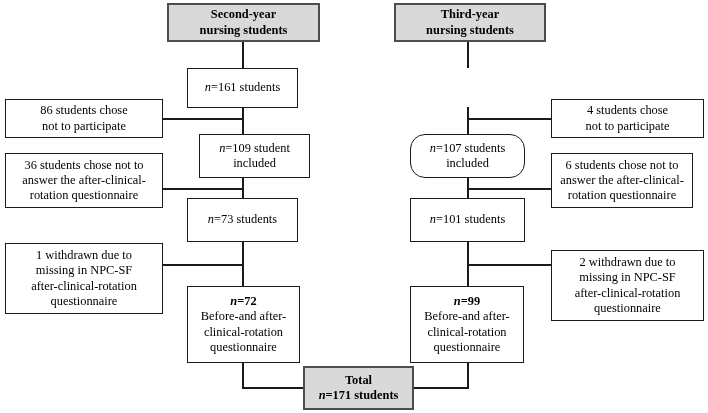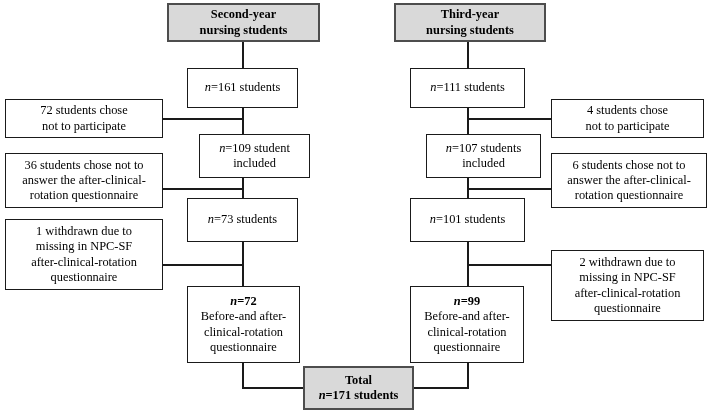--- a/index.html
+++ b/index.html
@@ -108,25 +108,22 @@
 
   <div class="box" style="left:187px; top:286px; width:113px; height:77px;">
     <span class="txtwrap">
       <span class="nline"><span class="ital">n</span><span>=72</span></span><br>
       <span>Before-and after-</span><br>
       <span>clinical-rotation</span><br>
       <span>questionnaire</span>
     </span>
   </div>
 
-  <div class="box" style="left:410px; top:68px; width:115px; height:40px;">
-    <span class="txtwrap"><span class="ital">n</span><span>=111 students</span></span>
-  </div>
 
-  <div class="box" style="left:426px; top:134px; width:115px; height:44px;">
+  <div class="box" style="left:410px; top:134px; width:115px; height:44px;border-radius:15px;">
     <span class="txtwrap">
       <span class="ital">n</span><span>=107 students</span><br>
       <span>included</span>
     </span>
   </div>
 
   <div class="box" style="left:410px; top:198px; width:115px; height:44px;">
     <span class="txtwrap"><span class="ital">n</span><span>=101 students</span></span>
   </div>
 
@@ -134,50 +131,50 @@
     <span class="txtwrap">
       <span class="nline"><span class="ital">n</span><span>=99</span></span><br>
       <span>Before-and after-</span><br>
       <span>clinical-rotation</span><br>
       <span>questionnaire</span>
     </span>
   </div>
 
   <div class="box" style="left:5px; top:99px; width:158px; height:39px;">
     <span class="txtwrap">
-      <span>72 students chose</span><br>
+      <span>86 students chose</span><br>
       <span>not to participate</span>
     </span>
   </div>
 
   <div class="box" style="left:5px; top:153px; width:158px; height:55px;">
     <span class="txtwrap">
       <span>36 students chose not to</span><br>
       <span>answer the after-clinical-</span><br>
       <span>rotation questionnaire</span>
     </span>
   </div>
 
-  <div class="box" style="left:5px; top:219px; width:158px; height:71px;">
+  <div class="box" style="left:5px; top:243px; width:158px; height:71px;">
     <span class="txtwrap">
       <span>1 withdrawn due to</span><br>
       <span>missing in NPC-SF</span><br>
       <span>after-clinical-rotation</span><br>
       <span>questionnaire</span>
     </span>
   </div>
 
   <div class="box" style="left:551px; top:99px; width:153px; height:39px;">
     <span class="txtwrap">
       <span>4 students chose</span><br>
       <span>not to participate</span>
     </span>
   </div>
 
-  <div class="box" style="left:551px; top:153px; width:156px; height:55px;">
+  <div class="box" style="left:551px; top:153px; width:142px; height:55px;">
     <span class="txtwrap">
       <span>6 students chose not to</span><br>
       <span>answer the after-clinical-</span><br>
       <span>rotation questionnaire</span>
     </span>
   </div>
 
   <div class="box" style="left:551px; top:250px; width:153px; height:71px;">
     <span class="txtwrap">
       <span>2 withdrawn due to</span><br>

